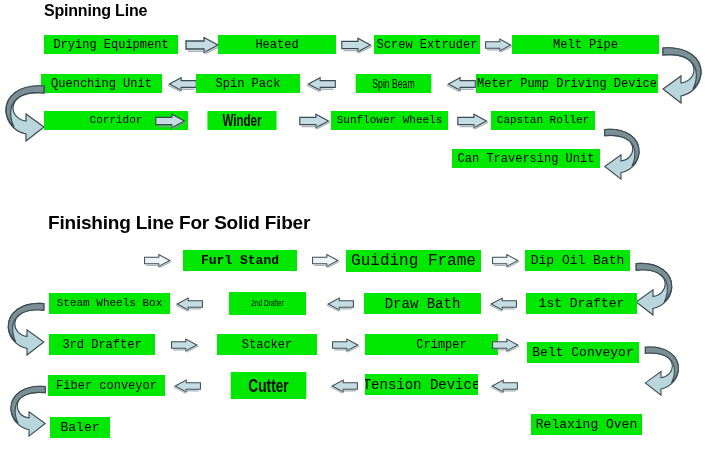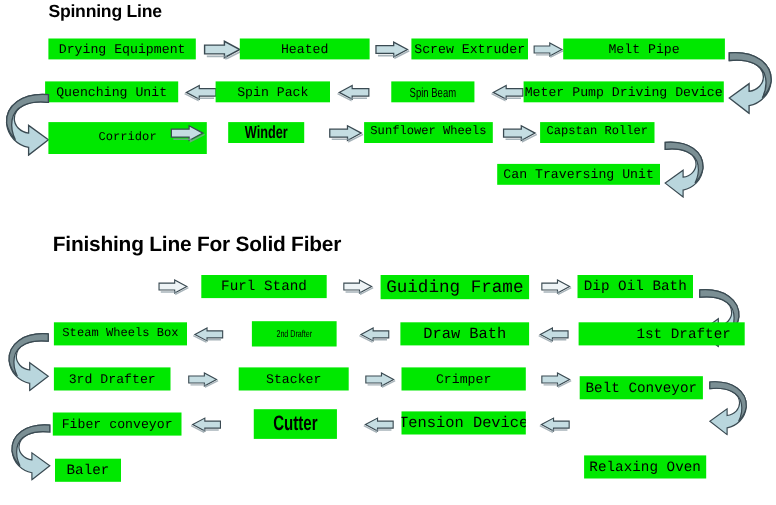--- a/index.html
+++ b/index.html
@@ -107,21 +107,21 @@
   </div>
   <div class="box" style="left:476px;top:74px;width:182px;height:19px;font-size:12px;">Meter Pump Driving Device</div>
 
   <div class="curve" style="left:2px;top:80px;">
     <svg width="48" height="62" viewBox="0 0 48 62">
       <path d="M42 6 C18 4 3 16 4 32 C5 44 14 52 24 54 L24 61 L42 47 L24 34 L24 41 C16 40 11 34 11 28 C11 17 24 11 42 13 Z" fill="#b9d6dd" stroke="#3a4a52" stroke-width="1.2"></path>
       <path d="M42 6 C18 4 3 16 4 32 C5 38 8 43 12 47 C9 41 8 35 9 29 C11 17 24 11 42 13 Z" fill="#7b8f94" stroke="#3a4a52" stroke-width="1.2"></path>
     </svg>
   </div>
 
-  <div class="box" style="left:44px;top:111px;width:144px;height:29px;font-size:11px;">Corridor</div>
+  <div class="box" style="left:44px;top:111px;width:144px;height:19px;font-size:11px;">Corridor</div>
   <div class="arrow" style="left:154px;top:112px;">
     <svg width="34" height="18" viewBox="0 0 38 18">
       <path d="M2 5 L20 5 L20 1.5 L34 9 L20 16.5 L20 13 L2 13 Z" fill="#c5dde2" stroke="#3a4a52" stroke-width="1.3"></path>
       <path d="M4 15.2 L21.5 15.2 L21.5 17.6 L35.8 10.3" fill="none" stroke="#8a9aa2" stroke-width="1.6" opacity=".75"></path>
     </svg>
   </div>
   <div class="box cond bold" style="left:194px;top:111px;width:96px;height:19px;font-size:16px;">Winder</div>
   <div class="arrow" style="left:298px;top:112px;">
     <svg width="34" height="18" viewBox="0 0 38 18">
       <path d="M2 5 L20 5 L20 1.5 L34 9 L20 16.5 L20 13 L2 13 Z" fill="#c5dde2" stroke="#3a4a52" stroke-width="1.3"></path>
@@ -147,21 +147,21 @@
   <div class="box" style="left:452px;top:149px;width:148px;height:19px;font-size:12px;">Can Traversing Unit</div>
 
   <div class="title" style="left:48px;top:212px;font-size:19px;">Finishing Line For Solid Fiber</div>
 
   <div class="arrow" style="left:143px;top:252px;">
     <svg width="30" height="17" viewBox="0 0 38 18">
       <path d="M2 5 L20 5 L20 1.5 L34 9 L20 16.5 L20 13 L2 13 Z" fill="#eef4f6" stroke="#3a4a52" stroke-width="1.3"></path>
       <path d="M4 15.2 L21.5 15.2 L21.5 17.6 L35.8 10.3" fill="none" stroke="#8a9aa2" stroke-width="1.6" opacity=".75"></path>
     </svg>
   </div>
-  <div class="box" style="left:183px;top:250px;width:114px;height:21px;font-size:13px;">Furl Stand</div>
+  <div class="box" style="left:183px;top:250px;width:114px;height:21px;font-size:13px;font-weight:bold;">Furl Stand</div>
   <div class="arrow" style="left:311px;top:252px;">
     <svg width="30" height="17" viewBox="0 0 38 18">
       <path d="M2 5 L20 5 L20 1.5 L34 9 L20 16.5 L20 13 L2 13 Z" fill="#eef4f6" stroke="#3a4a52" stroke-width="1.3"></path>
       <path d="M4 15.2 L21.5 15.2 L21.5 17.6 L35.8 10.3" fill="none" stroke="#8a9aa2" stroke-width="1.6" opacity=".75"></path>
     </svg>
   </div>
   <div class="box" style="left:346px;top:250px;width:135px;height:22px;font-size:16px;">Guiding Frame</div>
   <div class="arrow" style="left:491px;top:252px;">
     <svg width="30" height="17" viewBox="0 0 38 18">
       <path d="M2 5 L20 5 L20 1.5 L34 9 L20 16.5 L20 13 L2 13 Z" fill="#eef4f6" stroke="#3a4a52" stroke-width="1.3"></path>
@@ -191,21 +191,21 @@
       <path d="M34 15.2 L16.5 15.2 L16.5 17.6 L2.2 10.3" fill="none" stroke="#8a9aa2" stroke-width="1.6" opacity=".75"></path>
     </svg>
   </div>
   <div class="box" style="left:364px;top:293px;width:117px;height:21px;font-size:14px;">Draw Bath</div>
   <div class="arrow" style="left:488px;top:296px;">
     <svg width="30" height="16" viewBox="0 0 38 18">
       <path d="M36 5 L18 5 L18 1.5 L4 9 L18 16.5 L18 13 L36 13 Z" fill="#c5dde2" stroke="#3a4a52" stroke-width="1.3"></path>
       <path d="M34 15.2 L16.5 15.2 L16.5 17.6 L2.2 10.3" fill="none" stroke="#8a9aa2" stroke-width="1.6" opacity=".75"></path>
     </svg>
   </div>
-  <div class="box" style="left:526px;top:293px;width:111px;height:21px;font-size:13px;padding-left:40px;">1st Drafter</div>
+  <div class="box" style="left:526px;top:293px;width:111px;height:21px;font-size:13px;">1st Drafter</div>
 
   <div class="curve" style="left:4px;top:298px;">
     <svg width="46" height="58" viewBox="0 0 48 62">
       <path d="M42 6 C18 4 3 16 4 32 C5 44 14 52 24 54 L24 61 L42 47 L24 34 L24 41 C16 40 11 34 11 28 C11 17 24 11 42 13 Z" fill="#b9d6dd" stroke="#3a4a52" stroke-width="1.2"></path>
       <path d="M42 6 C18 4 3 16 4 32 C5 38 8 43 12 47 C9 41 8 35 9 29 C11 17 24 11 42 13 Z" fill="#7b8f94" stroke="#3a4a52" stroke-width="1.2"></path>
     </svg>
   </div>
 
   <div class="box" style="left:49px;top:334px;width:106px;height:21px;font-size:12px;">3rd Drafter</div>
   <div class="arrow" style="left:170px;top:337px;">
@@ -214,21 +214,21 @@
       <path d="M4 15.2 L21.5 15.2 L21.5 17.6 L35.8 10.3" fill="none" stroke="#8a9aa2" stroke-width="1.6" opacity=".75"></path>
     </svg>
   </div>
   <div class="box" style="left:217px;top:334px;width:100px;height:21px;font-size:12px;">Stacker</div>
   <div class="arrow" style="left:331px;top:337px;">
     <svg width="30" height="16" viewBox="0 0 38 18">
       <path d="M2 5 L20 5 L20 1.5 L34 9 L20 16.5 L20 13 L2 13 Z" fill="#c5dde2" stroke="#3a4a52" stroke-width="1.3"></path>
       <path d="M4 15.2 L21.5 15.2 L21.5 17.6 L35.8 10.3" fill="none" stroke="#8a9aa2" stroke-width="1.6" opacity=".75"></path>
     </svg>
   </div>
-  <div class="box" style="left:365px;top:334px;width:113px;height:21px;font-size:12px;">Crimper</div>
+  <div class="box" style="left:365px;top:334px;width:113px;height:21px;font-size:12px;padding-left:20px;">Crimper</div>
   <div class="arrow" style="left:491px;top:337px;">
     <svg width="30" height="16" viewBox="0 0 38 18">
       <path d="M2 5 L20 5 L20 1.5 L34 9 L20 16.5 L20 13 L2 13 Z" fill="#c5dde2" stroke="#3a4a52" stroke-width="1.3"></path>
       <path d="M4 15.2 L21.5 15.2 L21.5 17.6 L35.8 10.3" fill="none" stroke="#8a9aa2" stroke-width="1.6" opacity=".75"></path>
     </svg>
   </div>
   <div class="box" style="left:527px;top:342px;width:112px;height:21px;font-size:13px;">Belt Conveyor</div>
 
   <div class="curve" style="left:637px;top:342px;">
     <svg width="48" height="54" viewBox="0 0 48 62">

